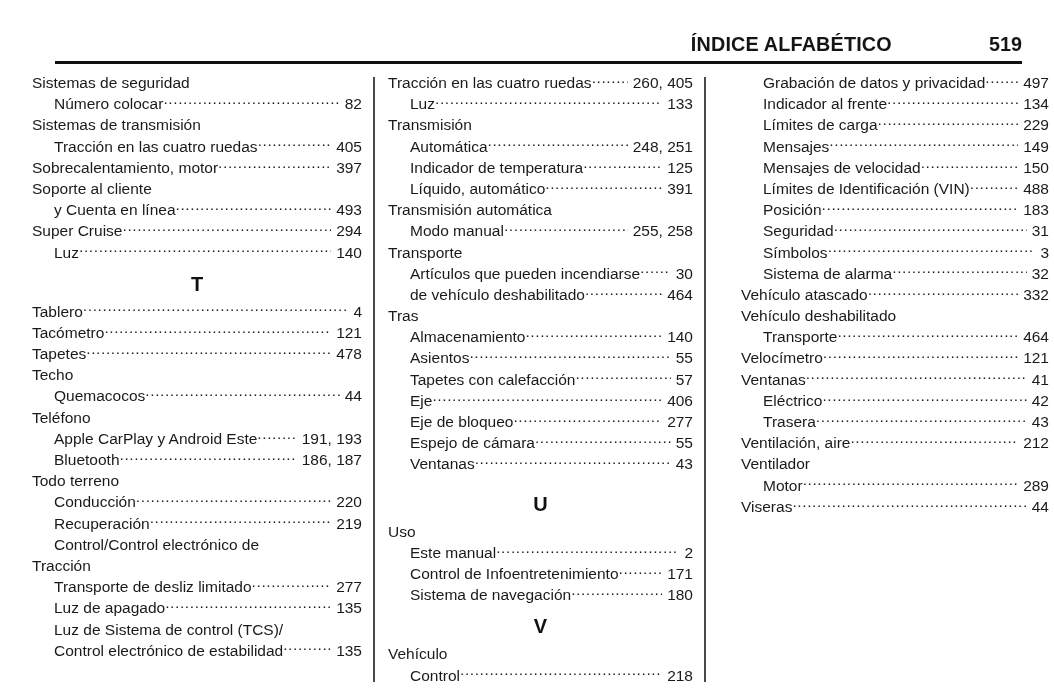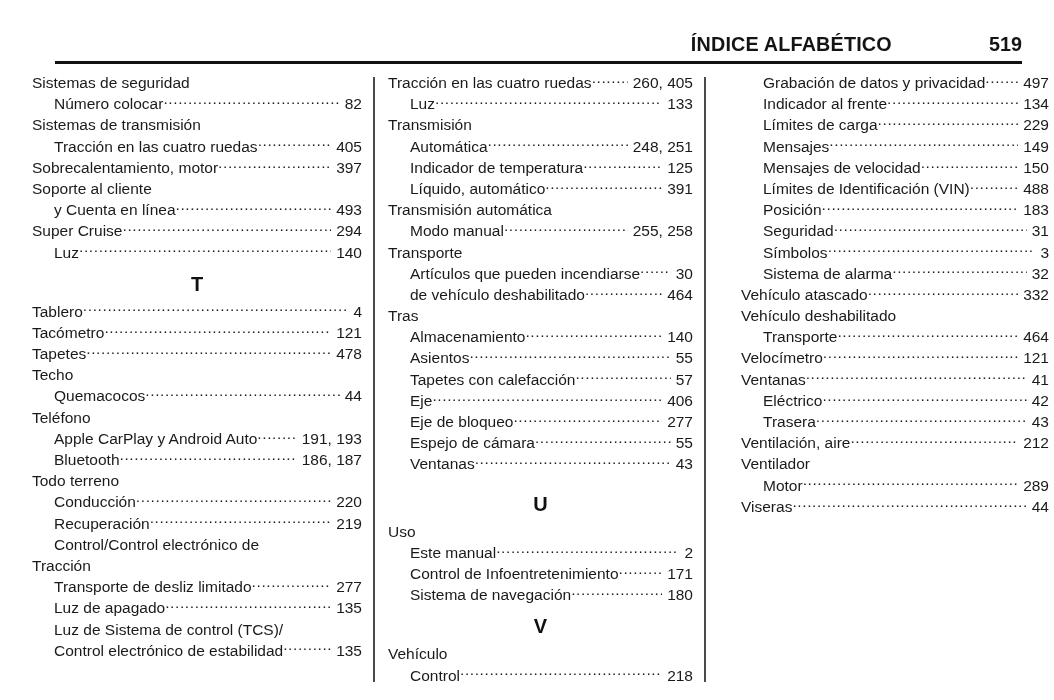--- a/index.html
+++ b/index.html
@@ -200,21 +200,21 @@
       </div>
       <div class="entry lvl-1">
         <span class="label">Quemacocos</span>
         <span class="leader"></span>
         <span class="pages">44</span>
       </div>
       <div class="entry lvl-0 noleader">
         <span class="label">Teléfono</span>
       </div>
       <div class="entry lvl-1">
-        <span class="label">Apple CarPlay y Android Auto</span>
+        <span class="label">Apple CarPlay y Android Este</span>
         <span class="leader"></span>
         <span class="pages">191, 193</span>
       </div>
       <div class="entry lvl-1">
         <span class="label">Bluetooth</span>
         <span class="leader"></span>
         <span class="pages">186, 187</span>
       </div>
       <div class="entry lvl-0 noleader">
         <span class="label">Todo terreno</span>

